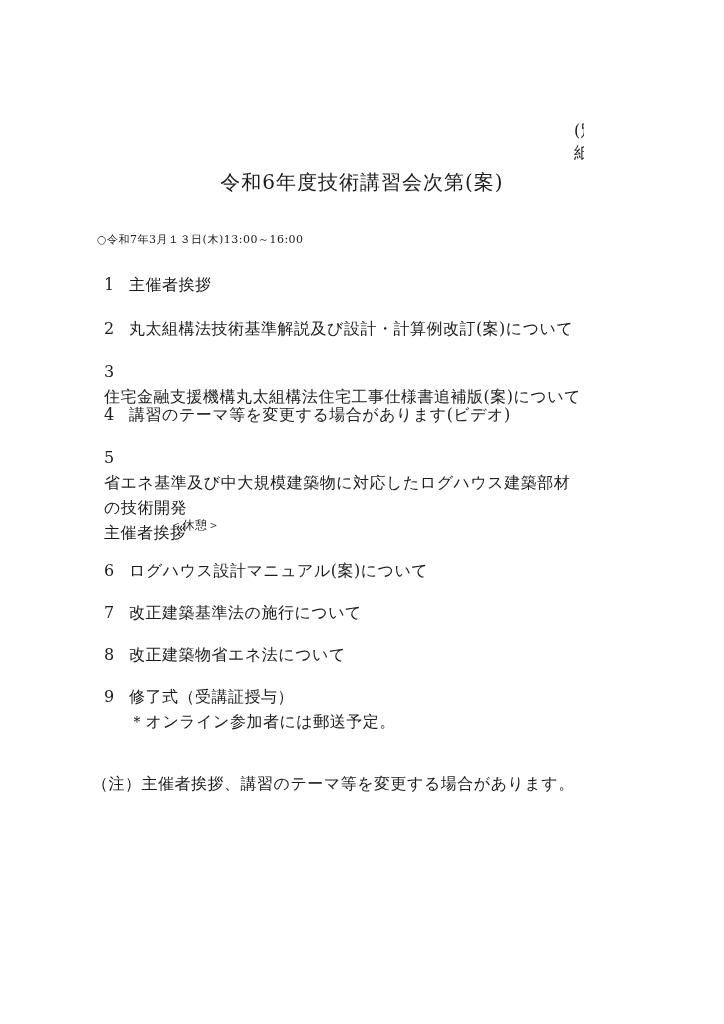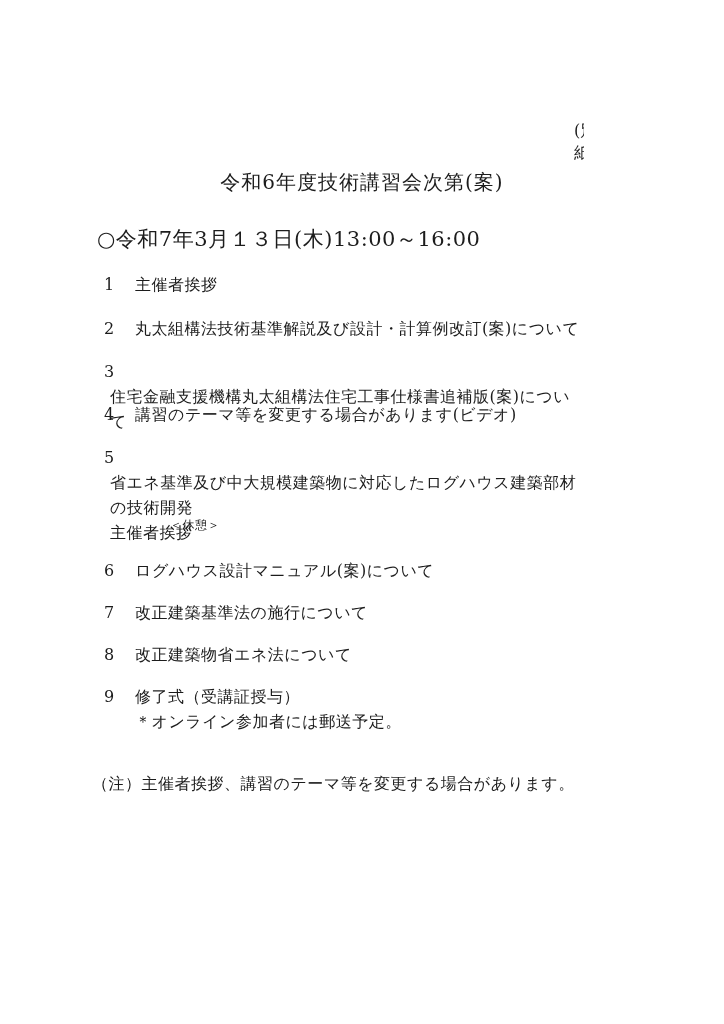--- a/index.html
+++ b/index.html
@@ -32,42 +32,41 @@
     text-align: center;
     font-size: 20px;
     font-weight: normal;
     letter-spacing: 1px;
     line-height: 27px;
   }
   .date-line {
     position: absolute;
     left: 97px;
     top: 227px;
-    font-size: 21px;
+    font-size: 11px;
     line-height: 25px;
     letter-spacing: 0.5px;
   }
   .item {
     position: absolute;
     left: 104px;
     font-size: 16px;
     line-height: 25px;
     letter-spacing: 0.5px;
   }
   .item .num {
     display: inline-block;
     width: 25px;
     vertical-align: top;
   }
   .item .txt {
     display: inline-block;
     vertical-align: top;
     white-space: pre-line;
     max-width: 520px;
-    margin-left: 6px;
   }
   .break-line {
     position: absolute;
     left: 126px;
     top: 513px;
     font-size: 12px;
     line-height: 25px;
     letter-spacing: 0.5px;
     margin-left: 44px;
   }

